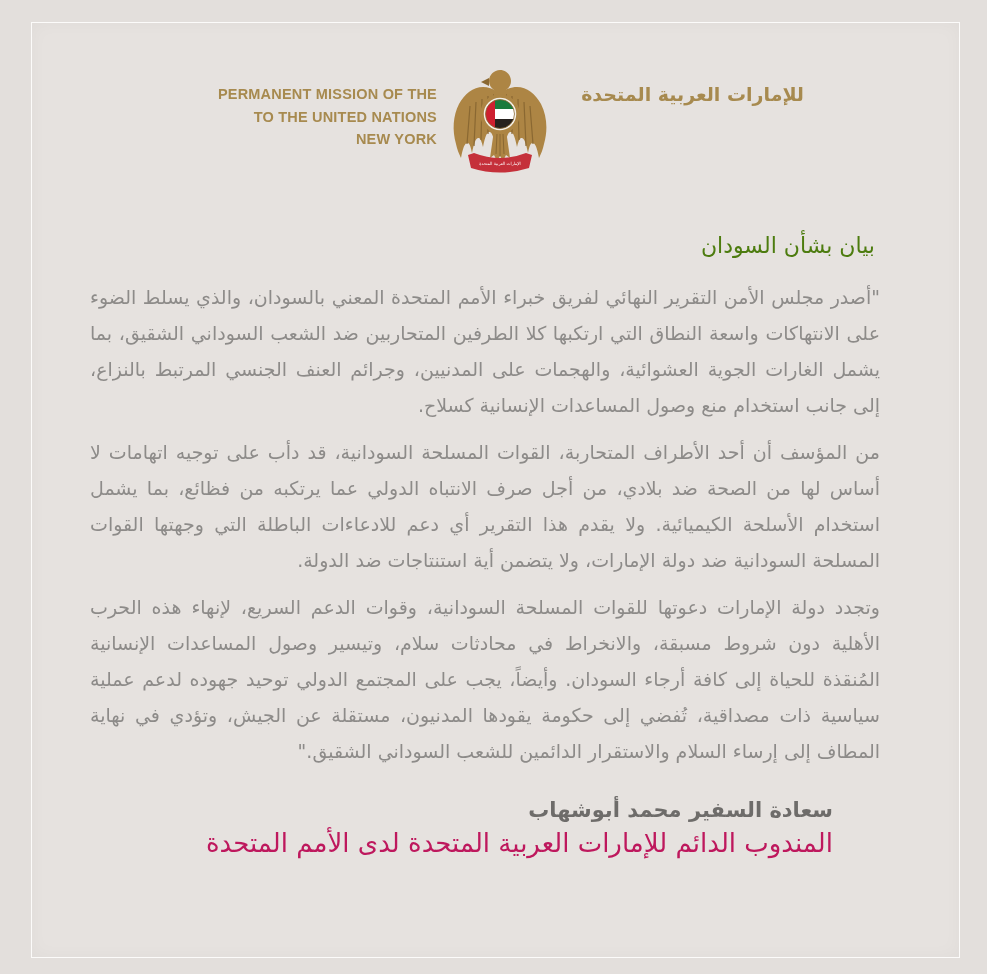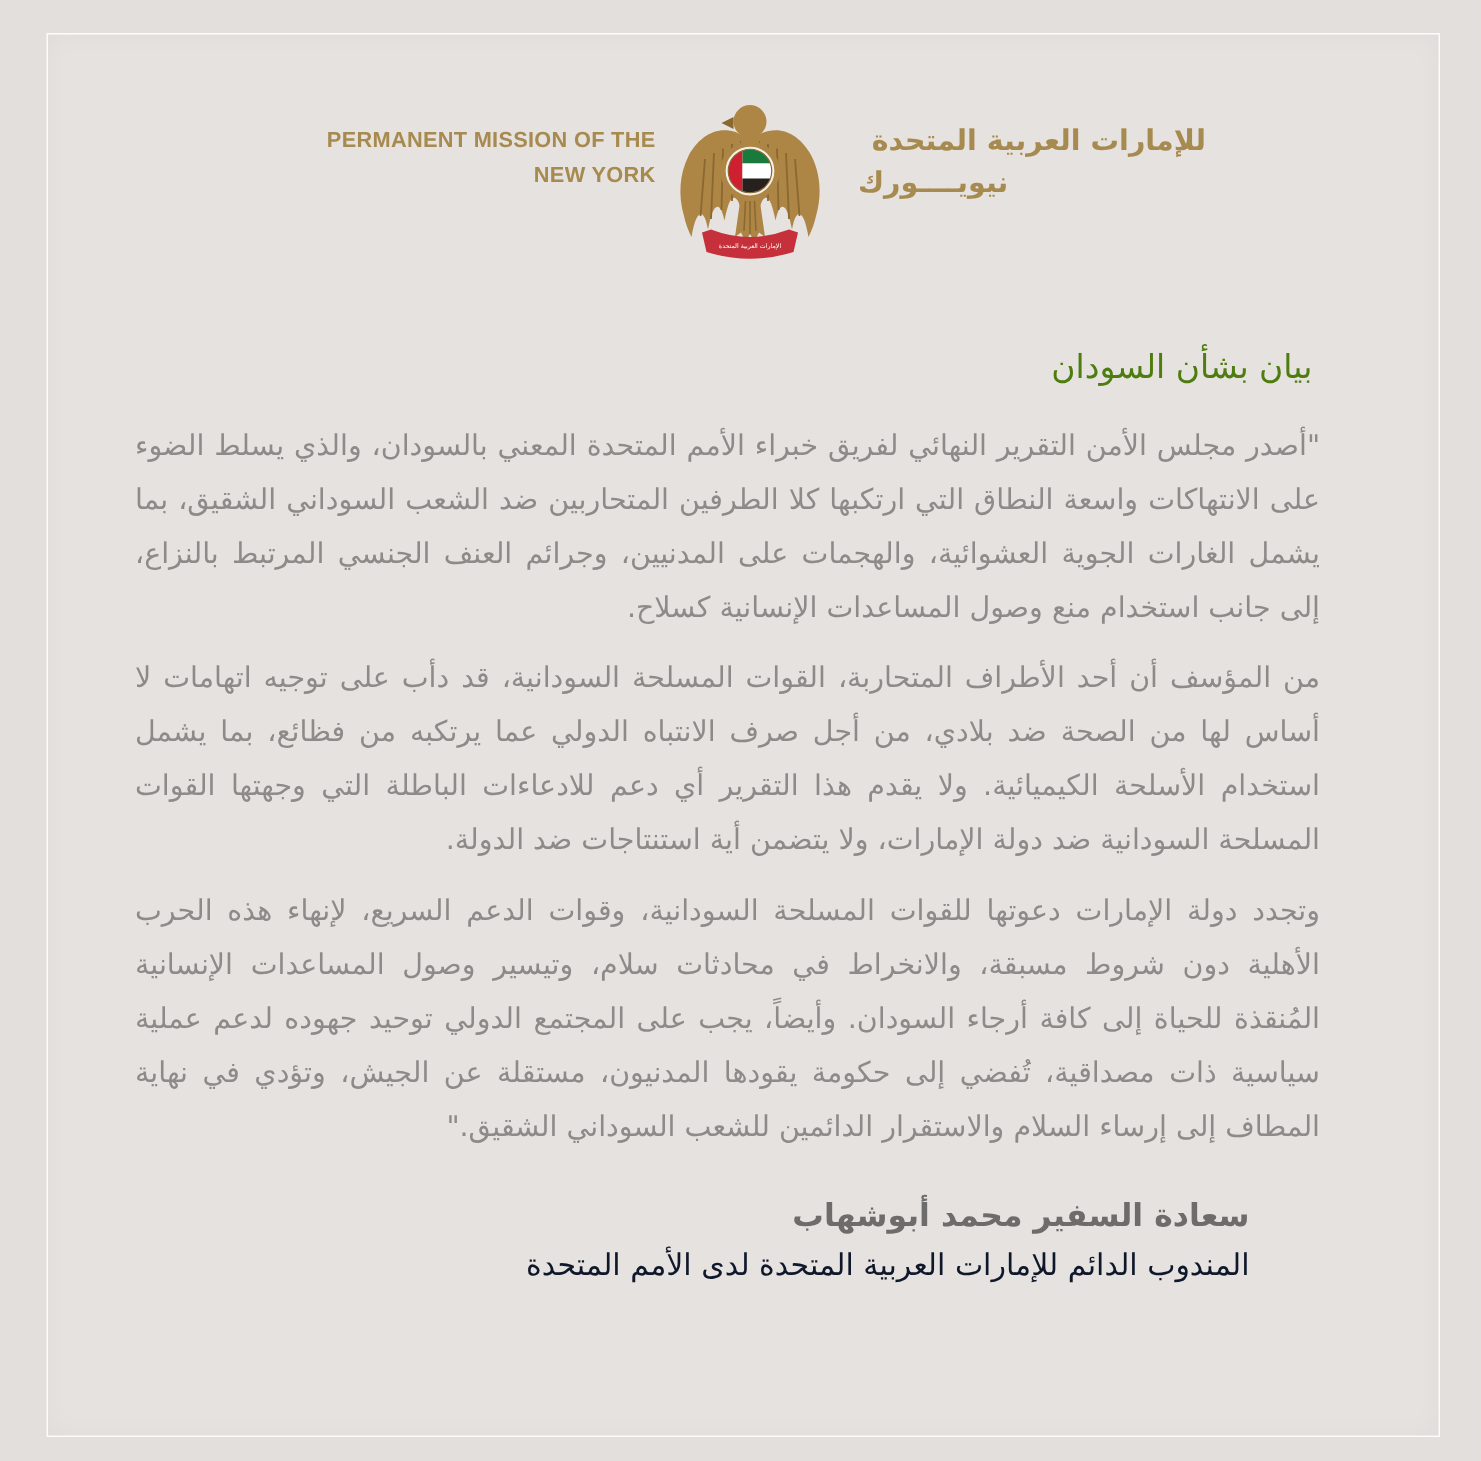--- a/index.html
+++ b/index.html
@@ -60,34 +60,35 @@
     position:absolute;top:794px;right:154px;
     direction:rtl;text-align:right;
     color:#7c7a78;
   }
   .sig-name{
     font-weight:bold;
     font-size:21px;line-height:33px;
     color:#6e6c6a;
   }
   .sig-title{
-    font-size:20px;line-height:32px;
-    color:#0f172a;
+    font-size:26px;line-height:32px;
+    color:#be185d;
   }
 </style>
 </head>
 <body>
 
 <div class="page">
   <div class="panel"></div>
 
   <div class="letterhead">
 
     <div class="lh-english">
       <div>PERMANENT MISSION OF THE</div>
+      <div>TO THE UNITED NATIONS</div>
       <div>NEW YORK</div>
     </div>
 
     <svg class="emblem" viewBox="0 0 104 114" xmlns="http://www.w3.org/2000/svg">
       <defs>
         <clipPath id="fc">
             <circle cx="52" cy="52" r="14.5"></circle>
           </clipPath>
       </defs>
 
@@ -124,21 +125,20 @@
       </g>
 
       <g>
         <path d="M20 93 L26 91 Q52 101 78 91 L84 93 L81 106 Q52 115 23 106 Z" fill="#c5303a"></path>
         <text x="52" y="103" font-size="4.2" fill="#ffffff" text-anchor="middle">الإمارات العربية المتحدة</text>
       </g>
     </svg>
 
     <div class="lh-arabic">
       <div>للإمارات العربية المتحدة</div>
-      <div class="last">نيويــــورك</div>
     </div>
   </div>
 
   <div class="doc-title">بيان بشأن السودان</div>
 
   <div class="doc-body">
     <p>"أصدر مجلس الأمن التقرير النهائي لفريق خبراء الأمم المتحدة المعني بالسودان، والذي يسلط الضوء على الانتهاكات واسعة النطاق التي ارتكبها كلا الطرفين المتحاربين ضد الشعب السوداني الشقيق، بما يشمل الغارات الجوية العشوائية، والهجمات على المدنيين، وجرائم العنف الجنسي المرتبط بالنزاع، إلى جانب استخدام منع وصول المساعدات الإنسانية كسلاح.</p>
     <p>من المؤسف أن أحد الأطراف المتحاربة، القوات المسلحة السودانية، قد دأب على توجيه اتهامات لا أساس لها من الصحة ضد بلادي، من أجل صرف الانتباه الدولي عما يرتكبه من فظائع، بما يشمل استخدام الأسلحة الكيميائية. ولا يقدم هذا التقرير أي دعم للادعاءات الباطلة التي وجهتها القوات المسلحة السودانية ضد دولة الإمارات، ولا يتضمن أية استنتاجات ضد الدولة.</p>
     <p>وتجدد دولة الإمارات دعوتها للقوات المسلحة السودانية، وقوات الدعم السريع، لإنهاء هذه الحرب الأهلية دون شروط مسبقة، والانخراط في محادثات سلام، وتيسير وصول المساعدات الإنسانية المُنقذة للحياة إلى كافة أرجاء السودان. وأيضاً، يجب على المجتمع الدولي توحيد جهوده لدعم عملية سياسية ذات مصداقية، تُفضي إلى حكومة يقودها المدنيون، مستقلة عن الجيش، وتؤدي في نهاية المطاف إلى إرساء السلام والاستقرار الدائمين للشعب السوداني الشقيق."</p>
   </div>

